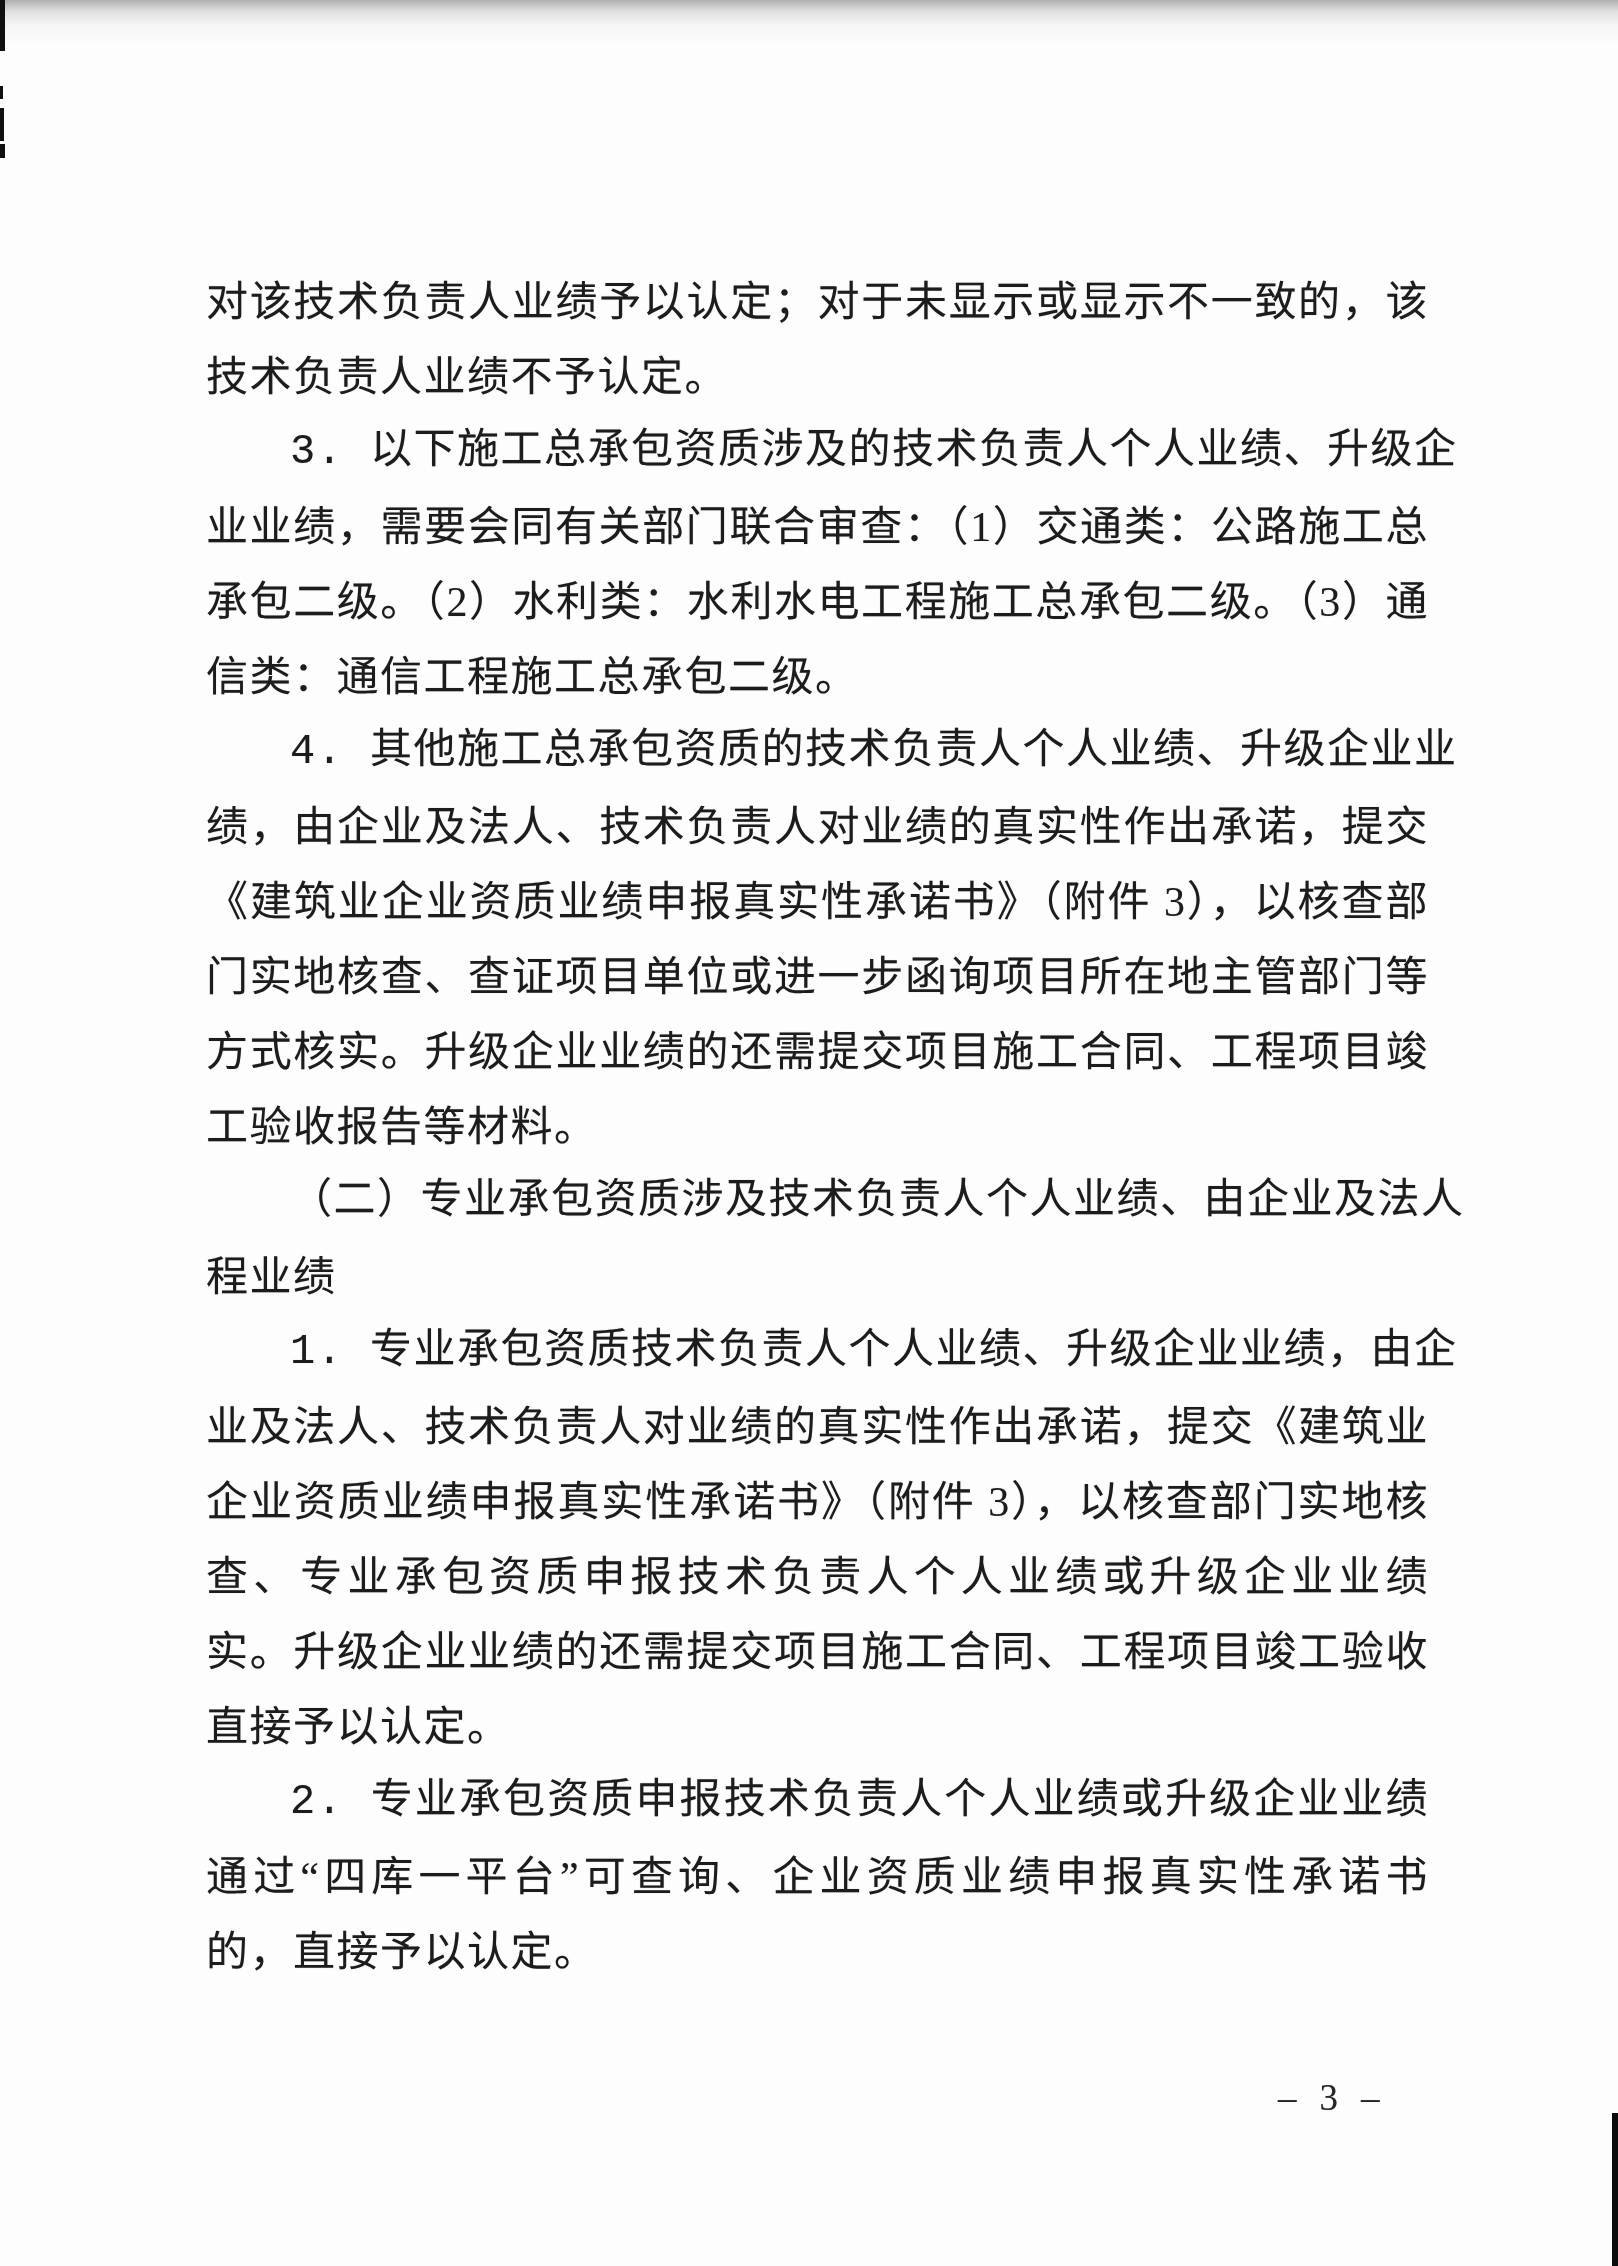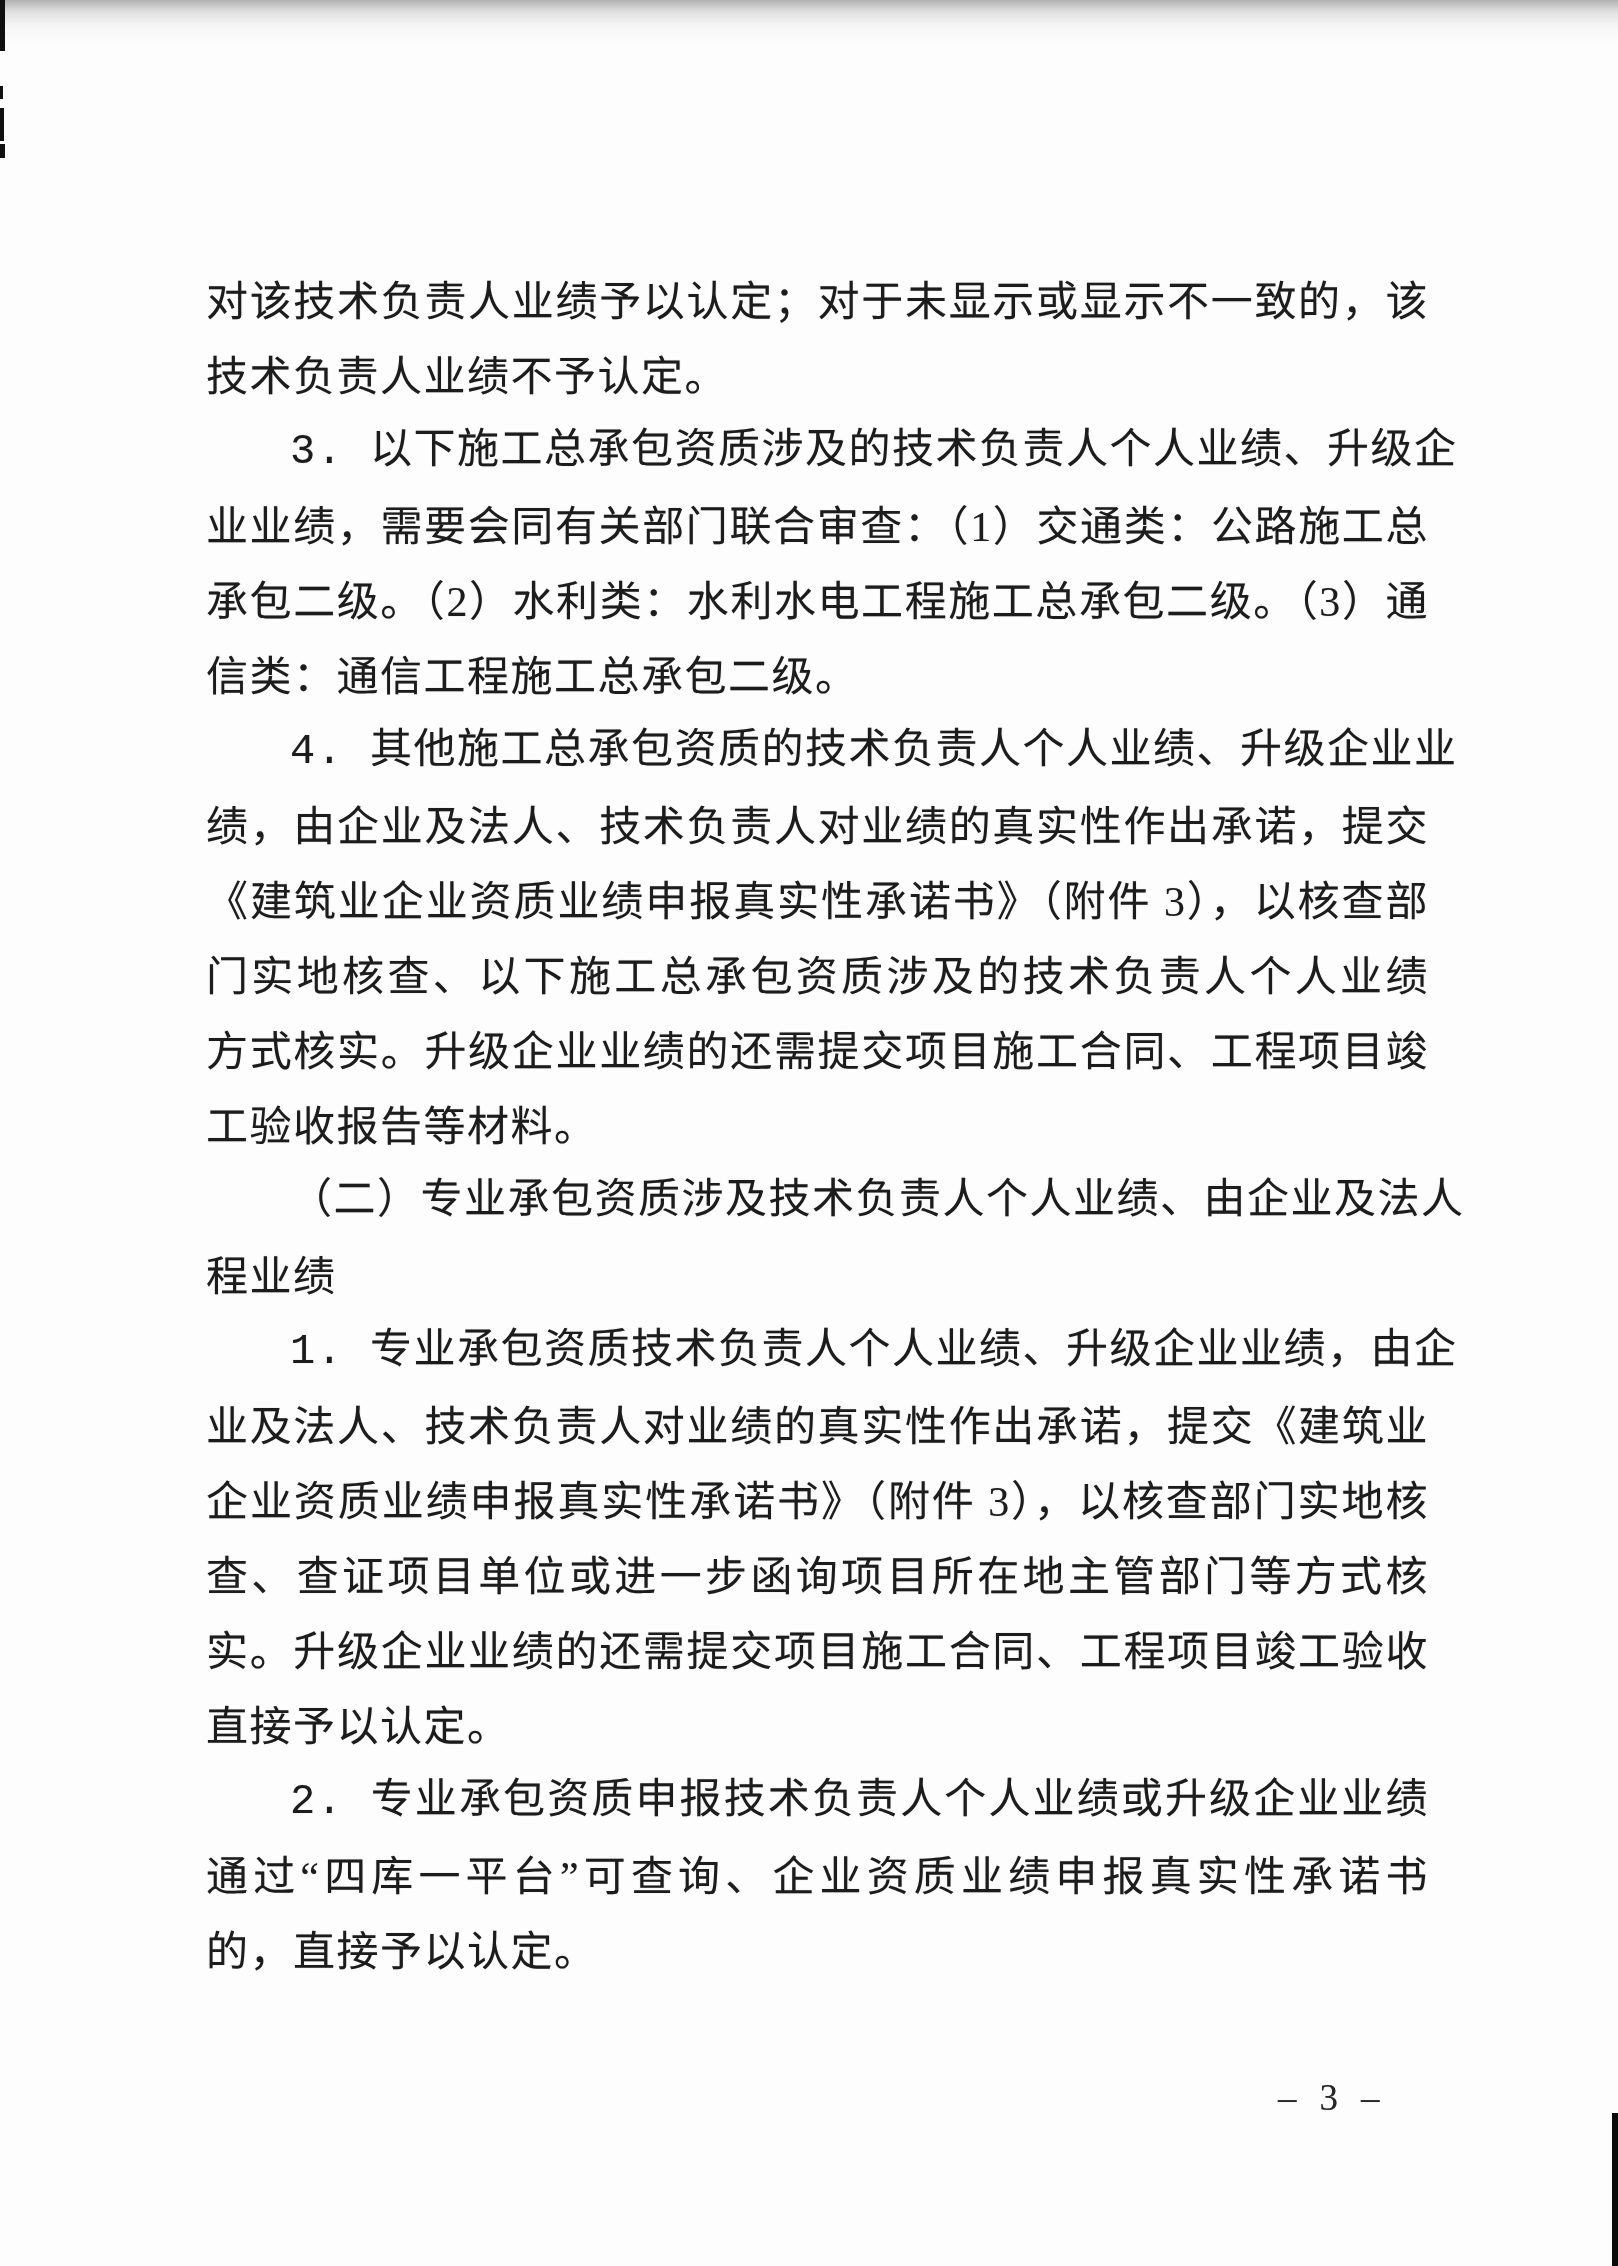--- a/index.html
+++ b/index.html
@@ -97,35 +97,35 @@
       <p class="indent fill">3. 以下施工总承包资质涉及的技术负责人个人业绩、升级企</p>
       <p class="fill">业业绩，需要会同有关部门联合审查：（1）交通类：公路施工总</p>
       <p class="fill">承包二级。（2）水利类：水利水电工程施工总承包二级。（3）通</p>
       <p>信类：通信工程施工总承包二级。</p>
     </section>
 
     <section>
       <p class="indent fill">4. 其他施工总承包资质的技术负责人个人业绩、升级企业业</p>
       <p class="fill">绩，由企业及法人、技术负责人对业绩的真实性作出承诺，提交</p>
       <p class="fill">《建筑业企业资质业绩申报真实性承诺书》（附件 3），以核查部</p>
-      <p class="fill">门实地核查、以下施工总承包资质涉及的技术负责人个人业绩</p>
+      <p class="fill">门实地核查、查证项目单位或进一步函询项目所在地主管部门等</p>
       <p class="fill">方式核实。升级企业业绩的还需提交项目施工合同、工程项目竣</p>
       <p>工验收报告等材料。</p>
     </section>
 
     <section>
       <p class="indent fill">（二）专业承包资质涉及技术负责人个人业绩、由企业及法人</p>
       <p>程业绩</p>
     </section>
 
     <section>
       <p class="indent fill">1. 专业承包资质技术负责人个人业绩、升级企业业绩，由企</p>
       <p class="fill">业及法人、技术负责人对业绩的真实性作出承诺，提交《建筑业</p>
       <p class="fill">企业资质业绩申报真实性承诺书》（附件 3），以核查部门实地核</p>
-      <p class="fill">查、查证项目单位或进一步函询项目所在地主管部门等方式核</p>
+      <p class="fill">查、专业承包资质申报技术负责人个人业绩或升级企业业绩</p>
       <p class="fill">实。升级企业业绩的还需提交项目施工合同、工程项目竣工验收</p>
       <p>直接予以认定。</p>
     </section>
 
     <section>
       <p class="indent fill">2. 专业承包资质申报技术负责人个人业绩或升级企业业绩</p>
       <p class="fill">通过“四库一平台”可查询、企业资质业绩申报真实性承诺书</p>
       <p>的，直接予以认定。</p>
     </section>
 

